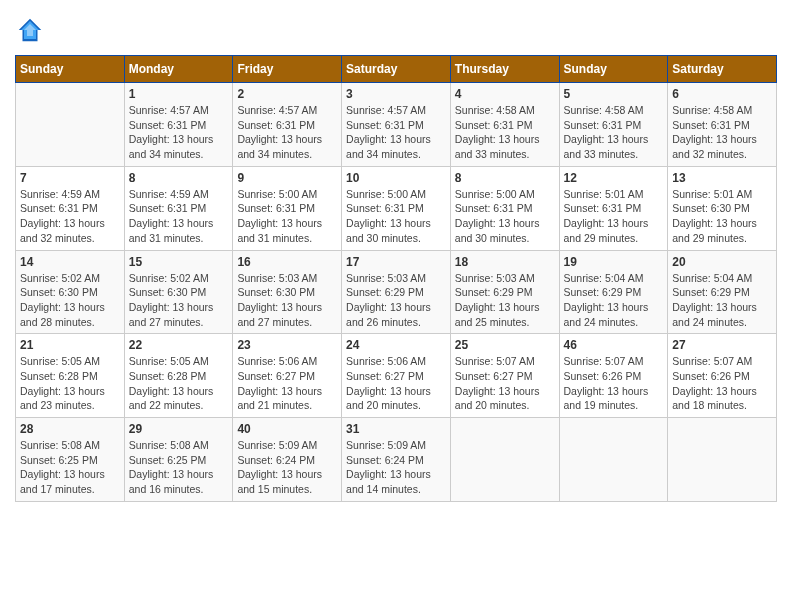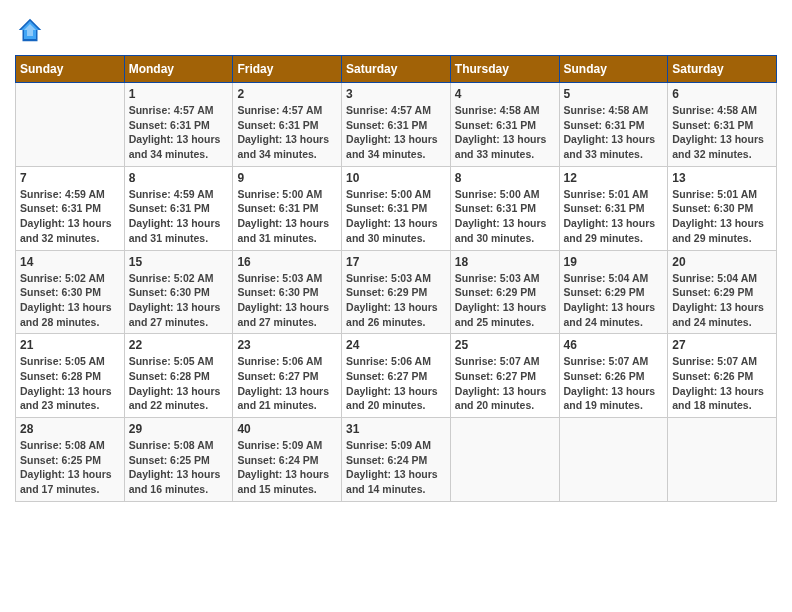--- a/index.html
+++ b/index.html
@@ -83,21 +83,20 @@
     }
     .day-number {
       font-weight: bold;
       font-size: 12px;
       display: block;
       margin-bottom: 2px;
     }
     .day-info {
       color: #444;
       line-height: 1.4;
-      font-weight: bold;
     }
   </style>
 </head>
 <body>
 
 <div class="header">
   <div class="logo">
     <svg class="logo-icon" viewBox="0 0 40 40">
       <polygon points="20,5 35,20 30,20 30,35 10,35 10,20 5,20" fill="#1565c0"></polygon>
       <polygon points="20,8 32,20 28,20 28,32 12,32 12,20 8,20" fill="#42a5f5"></polygon>

